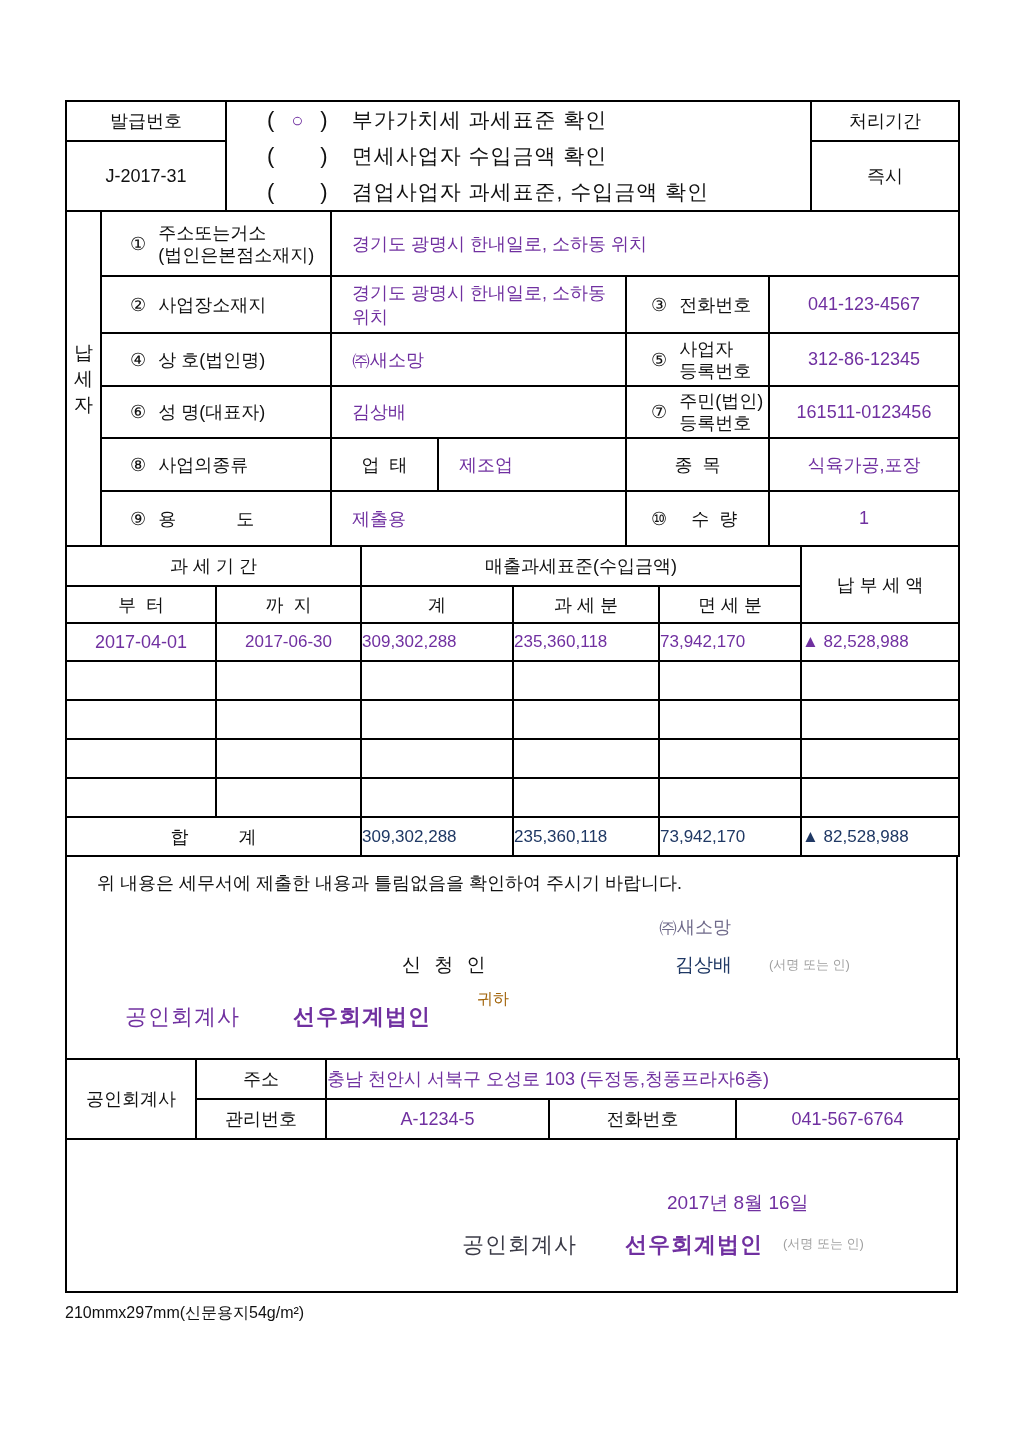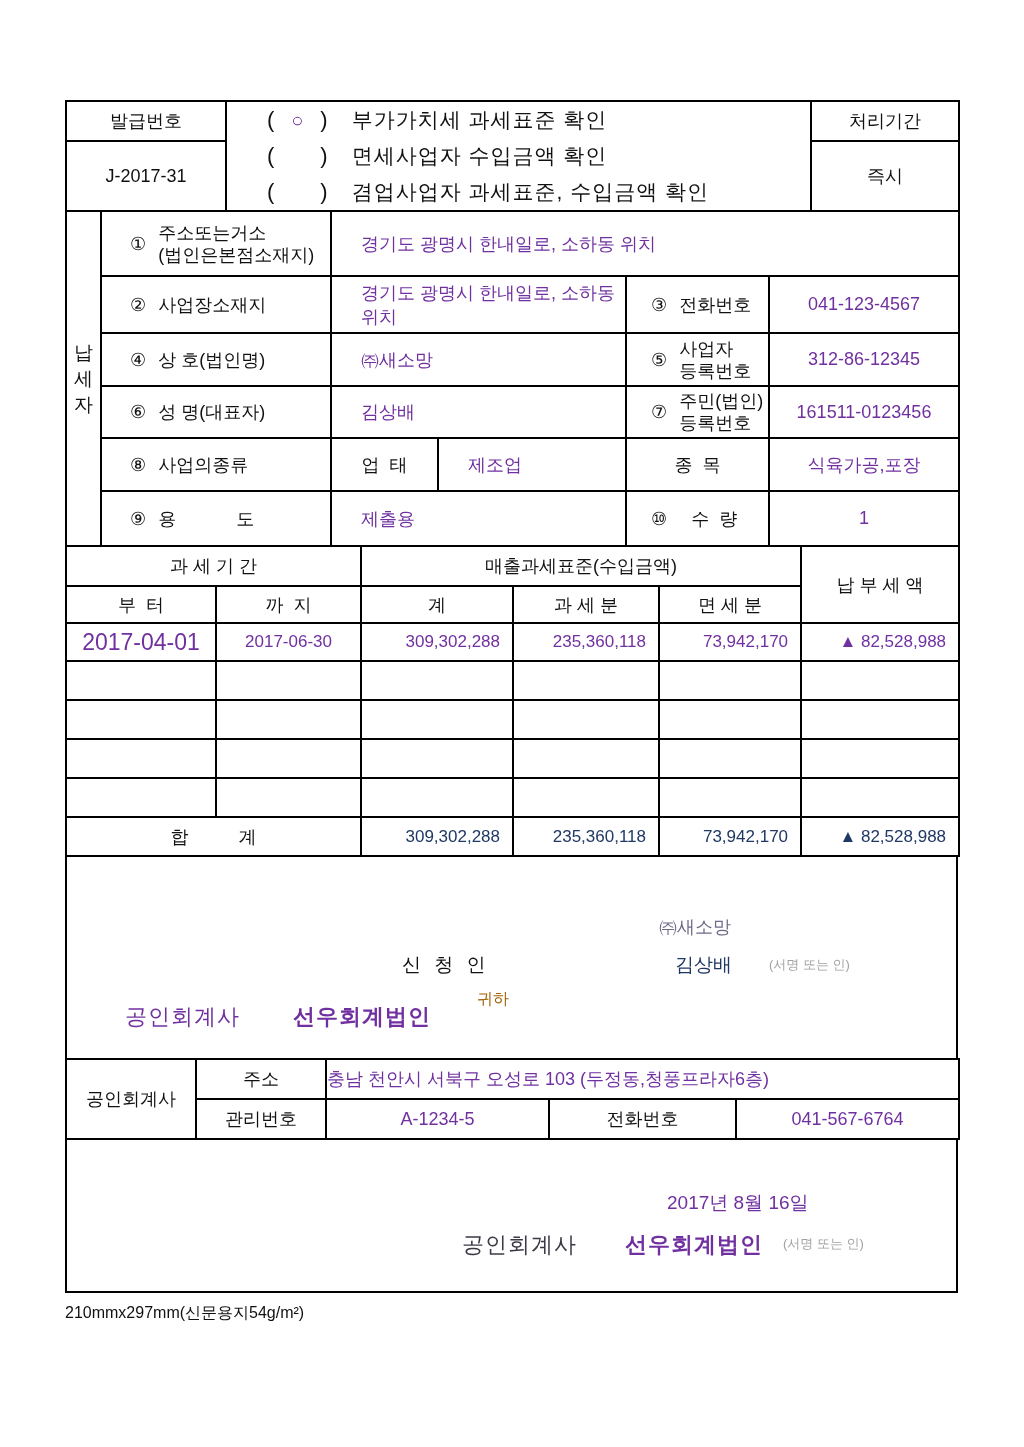--- a/index.html
+++ b/index.html
@@ -7,27 +7,27 @@
   body {
     width:1024px; height:1447px; background:#ffffff;
     font-family:"Liberation Sans", sans-serif; color:#111;
   }
   .form { position:absolute; left:65px; top:100px; width:893px; }
   table.tbl { border-collapse:collapse; width:893px; table-layout:fixed; margin-top:-2px; }
   table.tbl:first-child { margin-top:0; }
   td { border:2px solid #000; padding:0; font-size:18px; vertical-align:middle; overflow:hidden; }
   td span[data-bind], td div[data-bind] { white-space:pre-wrap; }
   .ct { text-align:center; }
-  .rt { text-align:right; padding-right:12px; font-size:17px; }
+  .rt { text-align:left; padding-right:12px; font-size:17px; }
   .p  { color:#7030A0; }
   .nv { color:#1F3864; }
   .lab { padding-left:16px; text-align:left; }
   .num-row { display:flex; align-items:center; gap:12px; padding-left:12px; }
   .num-row .lines { line-height:22px; }
-  .val-l { color:#7030A0; text-align:left; padding-left:29px; padding-right:8px; }
+  .val-l { color:#7030A0; text-align:left; padding-left:20px; padding-right:8px; }
   
   .title-cell { vertical-align:middle; padding-left:40px; }
   .title-line { display:flex; align-items:center; height:36px; font-size:21px; }
   .title-line .paren { font-size:22px; }
   .title-line .mark { width:46px; text-align:center; color:#7030A0; font-size:20px; }
   .title-line .ttl { margin-left:24px; letter-spacing:1px; }
   
   .side { text-align:center; }
   .side-flex { display:flex; flex-direction:column; justify-content:space-evenly; align-items:center; height:100%; font-size:19px; }
   
@@ -220,21 +220,21 @@
       <td class="ct" rowspan="2"><span data-bind="tax_table.payable_header">납 부 세 액</span></td>
     </tr>
     <tr style="height:37px">
       <td class="ct"><span data-bind="tax_table.from_header">부  터</span></td>
       <td class="ct"><span data-bind="tax_table.to_header">까  지</span></td>
       <td class="ct"><span data-bind="tax_table.total_header">계</span></td>
       <td class="ct"><span data-bind="tax_table.taxable_header">과 세 분</span></td>
       <td class="ct"><span data-bind="tax_table.exempt_header">면 세 분</span></td>
     </tr>
     <tr style="height:38px">
-      <td class="ct p" style="font-size:23px"><span data-bind="tax_table.data_row.from">2017-04-01</span></td>
+      <td class="ct p" style="font-size:18px"><span data-bind="tax_table.data_row.from">2017-04-01</span></td>
       <td class="ct p" style="font-size:17px"><span data-bind="tax_table.data_row.to">2017-06-30</span></td>
       <td class="rt p"><span data-bind="tax_table.data_row.total">309,302,288</span></td>
       <td class="rt p"><span data-bind="tax_table.data_row.taxable">235,360,118</span></td>
       <td class="rt p"><span data-bind="tax_table.data_row.exempt">73,942,170</span></td>
       <td class="rt p"><span data-bind="tax_table.data_row.payable">▲ 82,528,988</span></td>
     </tr>
     <tr style="height:39px">
           <td></td>
           <td></td>
           <td></td>
@@ -270,20 +270,21 @@
       <td class="ct" colspan="2"><span data-bind="tax_table.total_row.label">합          계</span></td>
       <td class="rt nv"><span data-bind="tax_table.total_row.total">309,302,288</span></td>
       <td class="rt nv"><span data-bind="tax_table.total_row.taxable">235,360,118</span></td>
       <td class="rt nv"><span data-bind="tax_table.total_row.exempt">73,942,170</span></td>
       <td class="rt nv"><span data-bind="tax_table.total_row.payable">▲ 82,528,988</span></td>
     </tr>
   </tbody>
     </table>
 
   <div class="freeblock" style="height:205px">
+    <div class="statement" data-bind="confirm_request.statement">위 내용은 세무서에 제출한 내용과 틀림없음을 확인하여 주시기 바랍니다.</div>
     <div class="abs company-sign" data-bind="confirm_request.company_sign">㈜새소망</div>
     <div class="abs applicant-label" data-bind="confirm_request.applicant_label">신 청 인</div>
     <div class="abs applicant-name" data-bind="confirm_request.applicant_name">김상배</div>
     <div class="abs sign-note" style="left:702px; top:99px" data-bind="confirm_request.sign_note">(서명 또는 인)</div>
     <div class="abs cpa-label1" data-bind="confirm_request.cpa_label">공인회계사</div>
     <div class="abs cpa-firm1" data-bind="confirm_request.cpa_firm">선우회계법인</div>
     <div class="abs to-label" data-bind="confirm_request.to_label">귀하</div>
   </div>
 
   <table class="tbl">

